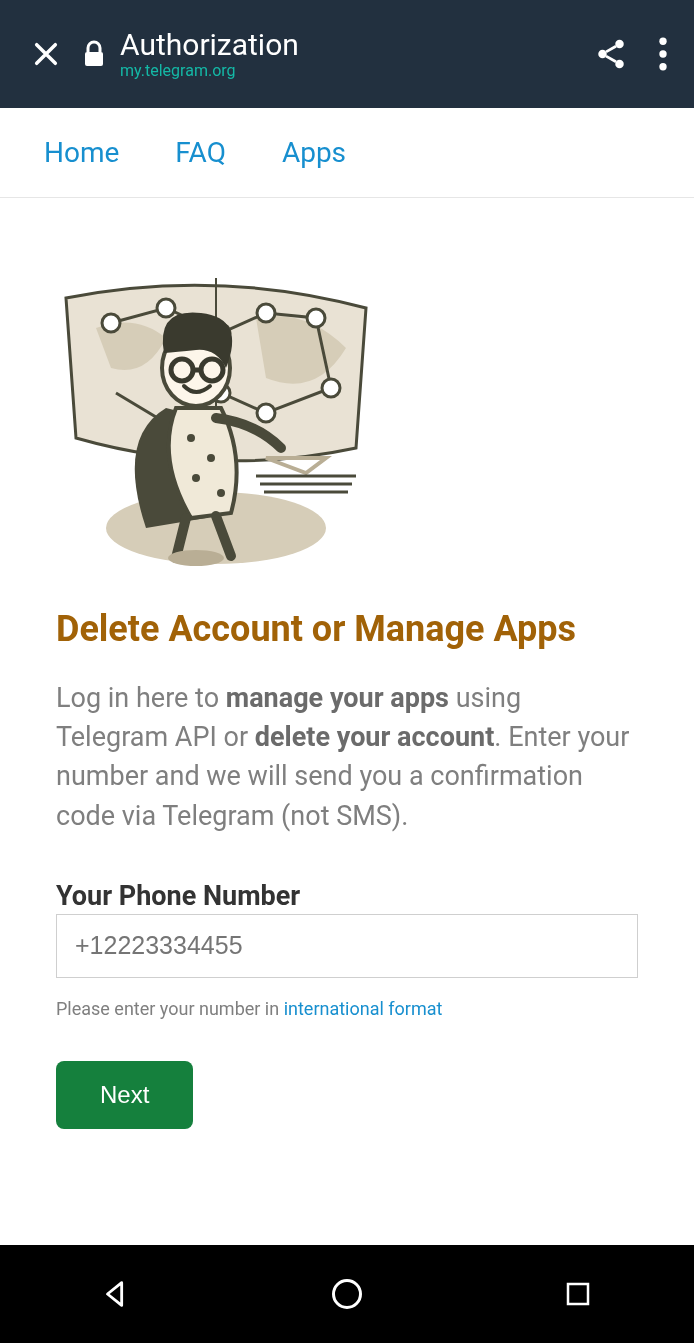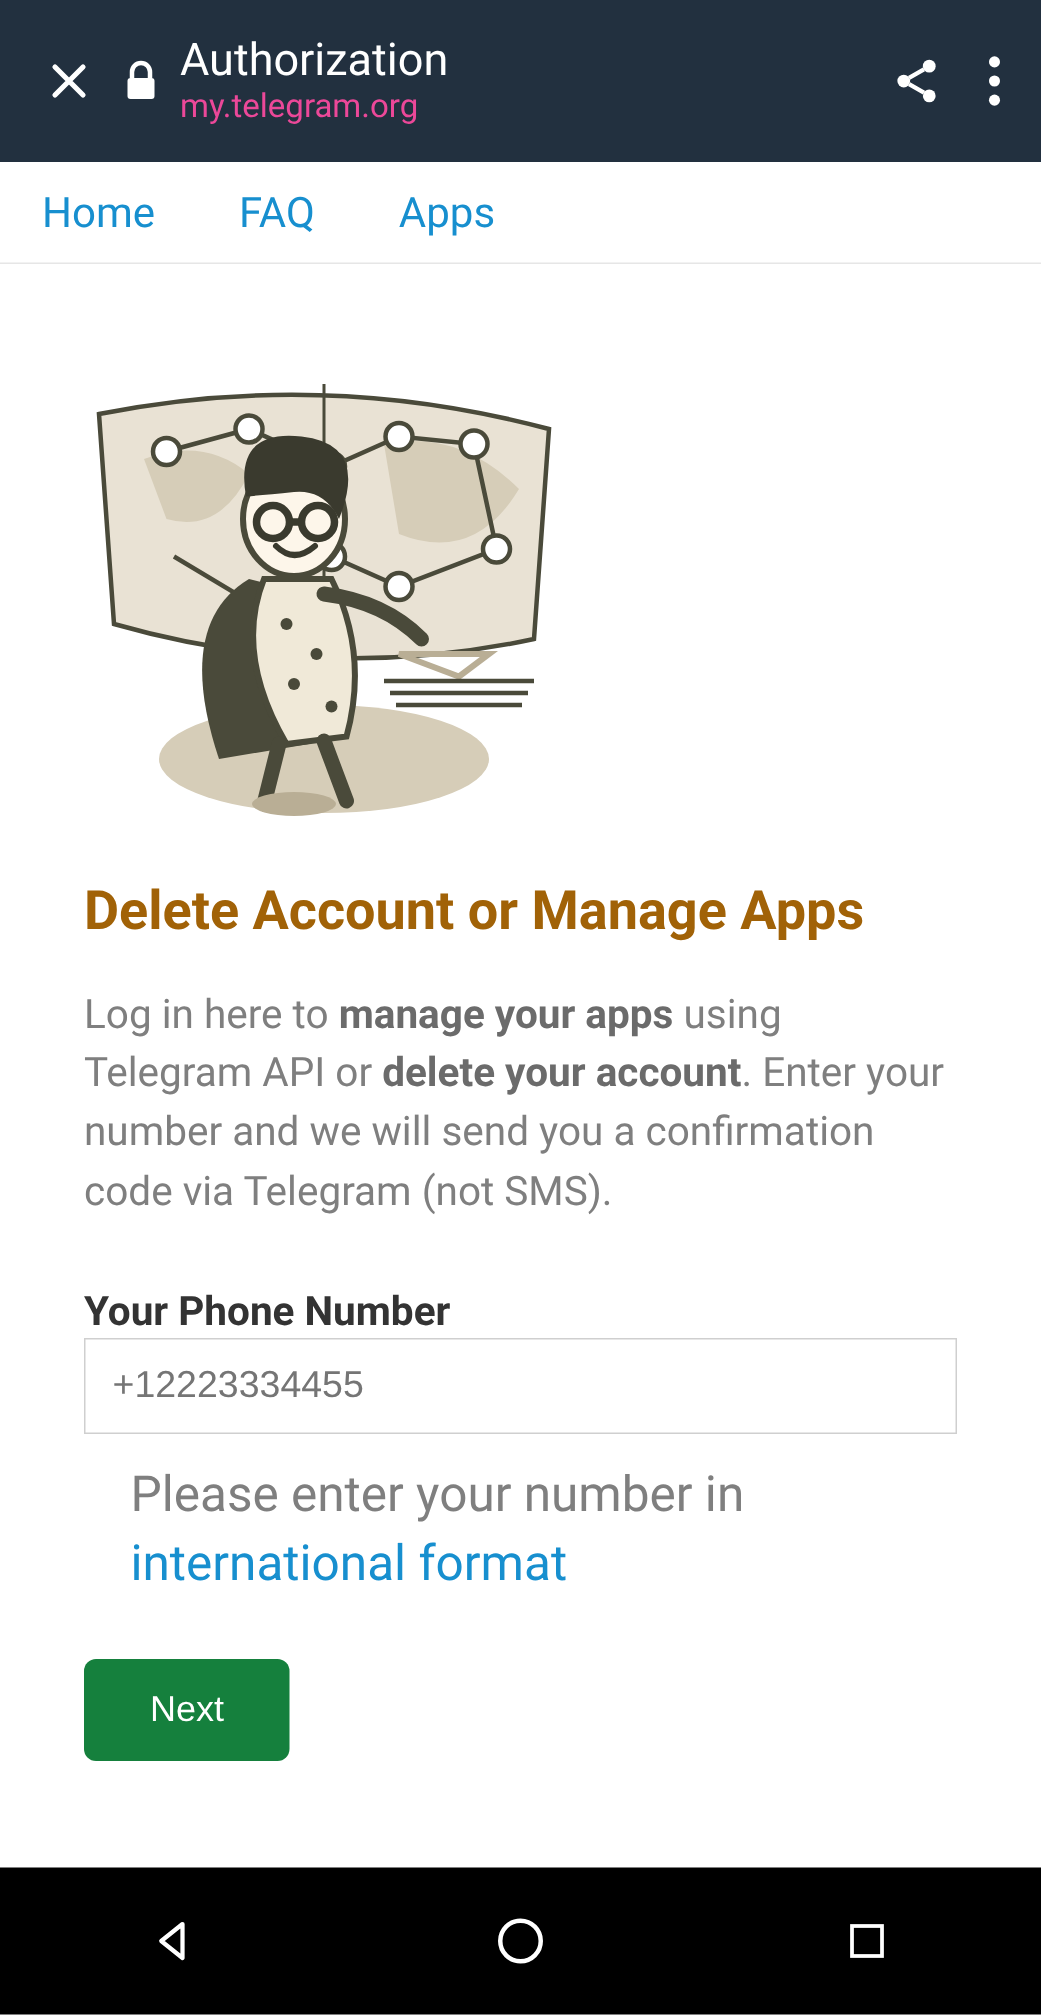--- a/index.html
+++ b/index.html
@@ -11,28 +11,28 @@
     display: flex;
     align-items: center;
     padding: 0 20px;
     color: #fff;
   }
   .browser-bar .close { width: 52px; display:flex; justify-content:center; }
   .browser-bar .titlewrap { flex: 1; display:flex; align-items:center; gap:14px; padding-left:10px;}
   .browser-bar .titlewrap .lock { display:flex; align-items:center; }
   .browser-bar .titleblock { display:flex; flex-direction:column; line-height:1.15; }
   .browser-bar .title { font-size: 30px; font-weight: 400; color:#fff; }
-  .browser-bar .url   { font-size: 22px; color:#ec4899; }
+  .browser-bar .url   { font-size: 16px; color:#14b8a6; }
   .browser-bar .actions { display:flex; align-items:center; gap:30px; padding-right:6px;}
   
   .nav {
     display:flex;
-    height: 68px;
+    height: 90px;
     align-items:center;
-    padding: 0 28px;
+    padding: 0 44px;
     border-bottom: 1px solid #e6e6e6;
     gap: 56px;
     font-size: 28px;
   }
   .nav a { color:#178fcf; text-decoration:none; font-weight:400; cursor:pointer;}
   
   .content { padding: 60px 56px 0 56px; }
   .illus { width: 320px; height: 310px; margin-bottom: 40px; }
   h1.heading { font-size: 36px; font-weight: 700; color:#a16207; margin: 30px 0 28px 0; line-height:1.2;}
   p.desc { font-size: 27px; color:#7f7f7f; line-height:1.45; margin-bottom: 44px;}
@@ -41,21 +41,21 @@
   .input {
     width: 100%;
     height: 64px;
     border: 1px solid #cfcfcf;
     padding: 0 18px;
     font-size: 25px;
     color:#7f1d1d;
     outline: none;
     background:#fff;
   }
-  .helper { font-size: 33px; color:#7f7f7f; margin-top:18px; line-height:1.4;margin-left:31px;}
+  .helper { font-size: 18px; color:#7f7f7f; margin-top:18px; line-height:1.4;}
   .helper a { color:#178fcf; text-decoration:none; }
   .btn {
     margin-top: 40px;
     background:#15803d;
     color:#fff;
     border:none;
     border-radius:8px;
     font-size:24px;
     padding: 20px 44px;
     cursor:pointer;

